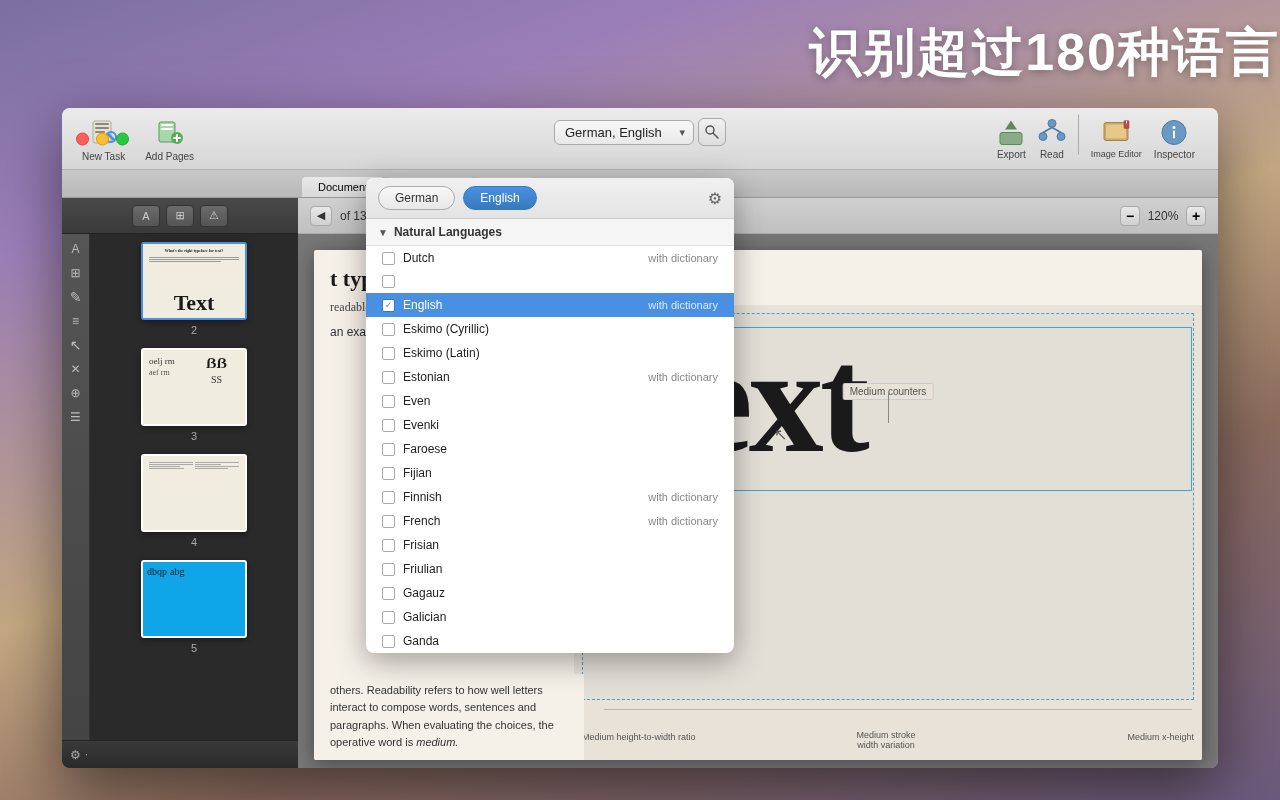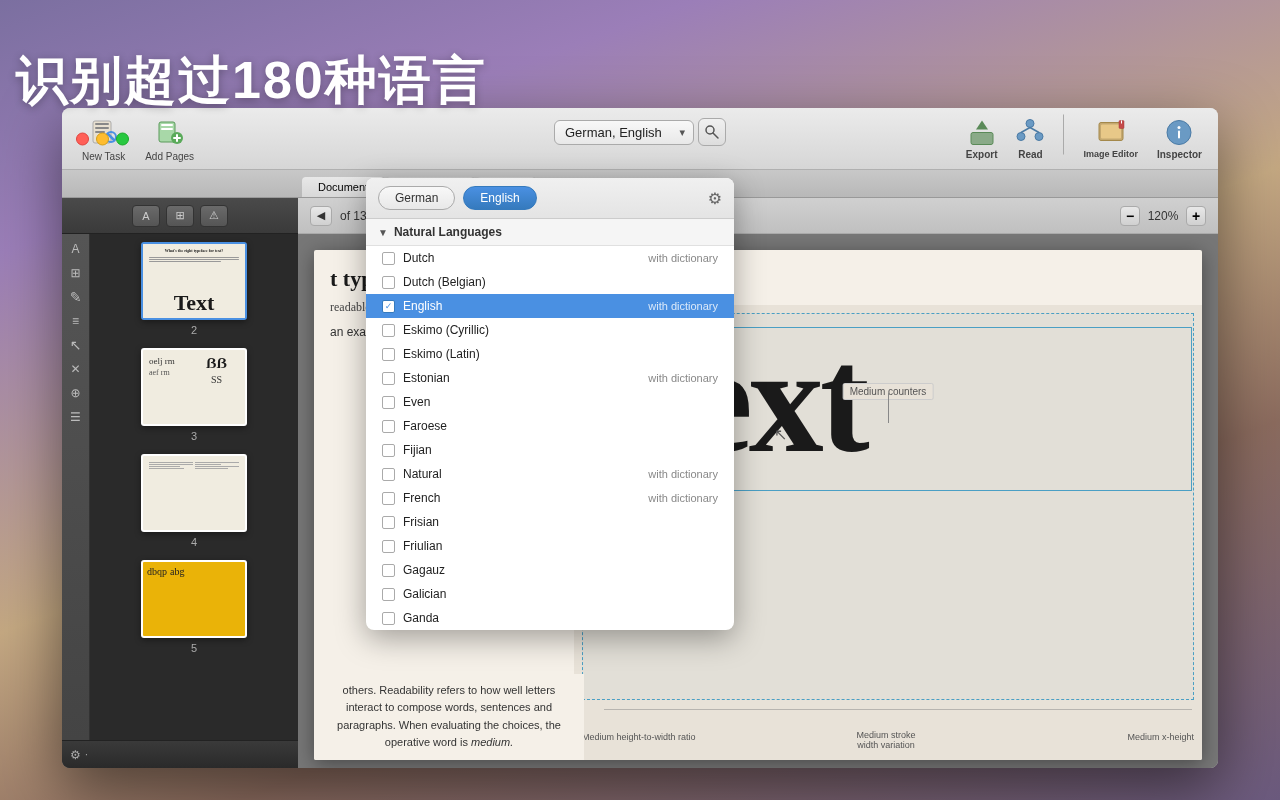--- a/index.html
+++ b/index.html
@@ -11,24 +11,23 @@
       background: linear-gradient(160deg, #7b6fa0 0%, #9b7eb8 20%, #c4a882 50%, #8b6b5e 70%, #6b5a7e 100%);
       position: relative;
     }
 
     
     .app-title-bar {
       position: absolute;
       top: 0;
       left: 16px;
       right: 0;
-      text-align: left;
+      text-align: right;
       padding: 18px 0 12px;
       z-index: 1;
-      margin-top: 28px;
     }
     .app-title-text {
       font-size: 52px;
       font-weight: bold;
       color: white;
       text-shadow: 0 2px 8px rgba(0,0,0,0.3);
       letter-spacing: 2px;
     }
 
     
@@ -142,26 +141,25 @@
     .lang-dropdown::after {
       content: '▾';
       position: absolute;
       right: 8px;
       font-size: 11px;
       color: #555;
     }
 
     .right-tools {
       position: absolute;
-      right: 12px;
+      right: 19px;
       top: 50%;
       transform: translateY(-50%);
       display: flex;
-      gap: 11px;
-      font-weight: bold;
+      gap: 4px;
     }
 
     
     .tab-bar {
       height: 28px;
       background: linear-gradient(to bottom, #c8c8c8, #b8b8b8);
       border-bottom: 1px solid #999;
       display: flex;
       align-items: flex-end;
       padding: 0 0 0 240px;
@@ -690,21 +688,21 @@
                     <div style="height:1px;background:#aaa;width:75%;"></div>
                   </div>
                 </div>
               </div>
             </div>
             <span class="thumb-num">4</span>
           </div>
 
           <div class="thumb-item">
             <div class="thumb-box">
-              <div style="width:100%;height:100%;background:#eab308;padding:4px;">
+              <div style="width:100%;height:100%;background:#0ea5e9;padding:4px;">
                 <div style="display:flex;gap:3px;flex:1;">
                   <div style="font-size:10px;font-family:Georgia,serif;color:#222;">dbqp</div>
                   <div style="font-size:10px;font-family:Georgia,serif;color:#222;">abg</div>
                 </div>
               </div>
             </div>
             <span class="thumb-num">5</span>
           </div>
         </div>
       </div>
@@ -768,21 +766,21 @@
 
               <div style="position:absolute;bottom:18px;left:8px;font-size:9px;color:#555;white-space:nowrap;">Medium height-to-width ratio</div>
               <div style="position:absolute;bottom:10px;left:45%;font-size:9px;color:#555;white-space:pre;text-align:center;">Medium stroke
 width variation</div>
               <div style="position:absolute;bottom:18px;right:8px;font-size:9px;color:#555;white-space:nowrap;">Medium x-height</div>
 
               <div style="position:absolute;bottom:50px;left:30px;right:10px;height:1px;background:#888;opacity:0.5;"></div>
             </div>
 
             <div style="position:absolute;bottom:0;left:0;width:270px;padding:8px 16px;background:#f5f0e8;z-index:2;">
-              <p style="font-size:11px;color:#333;line-height:1.6;text-align:center;">
+              <p style="font-size:11px;color:#333;line-height:1.6;">
                 <span>others. Readability refers to how well letters interact to compose words, sentences and paragraphs. When evaluating the choices, the operative word is</span> <em>medium.</em>
               </p>
             </div>
           </div>
         </div>
       </div>
     </div>
   </div>
 </div>
 
@@ -805,21 +803,20 @@
   <div class="lang-list">
 
     <div class="lang-row">
       <div class="lang-checkbox"></div>
       <span class="lang-name">Dutch</span>
       <span class="lang-dict-label">with dictionary</span>
     </div>
 
     <div class="lang-row">
       <div class="lang-checkbox"></div>
-      <span class="lang-name">Dutch (Belgian)</span>
       <span class="lang-dict-label"></span>
     </div>
 
     <div class="lang-row highlighted">
       <div class="lang-checkbox checked">✓</div>
       <span class="lang-name">English</span>
       <span class="lang-dict-label">with dictionary</span>
     </div>
 
     <div class="lang-row">
@@ -839,36 +836,41 @@
       <span class="lang-name">Estonian</span>
       <span class="lang-dict-label">with dictionary</span>
     </div>
 
     <div class="lang-row">
       <div class="lang-checkbox"></div>
       <span class="lang-name">Even</span>
       <span class="lang-dict-label"></span>
     </div>
 
+    <div class="lang-row">
+      <div class="lang-checkbox"></div>
+      <span class="lang-name">Evenki</span>
+      <span class="lang-dict-label"></span>
+    </div>
 
     <div class="lang-row">
       <div class="lang-checkbox"></div>
       <span class="lang-name">Faroese</span>
       <span class="lang-dict-label"></span>
     </div>
 
     <div class="lang-row">
       <div class="lang-checkbox"></div>
       <span class="lang-name">Fijian</span>
       <span class="lang-dict-label"></span>
     </div>
 
     <div class="lang-row">
       <div class="lang-checkbox"></div>
-      <span class="lang-name">Natural</span>
+      <span class="lang-name">Finnish</span>
       <span class="lang-dict-label">with dictionary</span>
     </div>
 
     <div class="lang-row">
       <div class="lang-checkbox"></div>
       <span class="lang-name">French</span>
       <span class="lang-dict-label">with dictionary</span>
     </div>
 
     <div class="lang-row">

